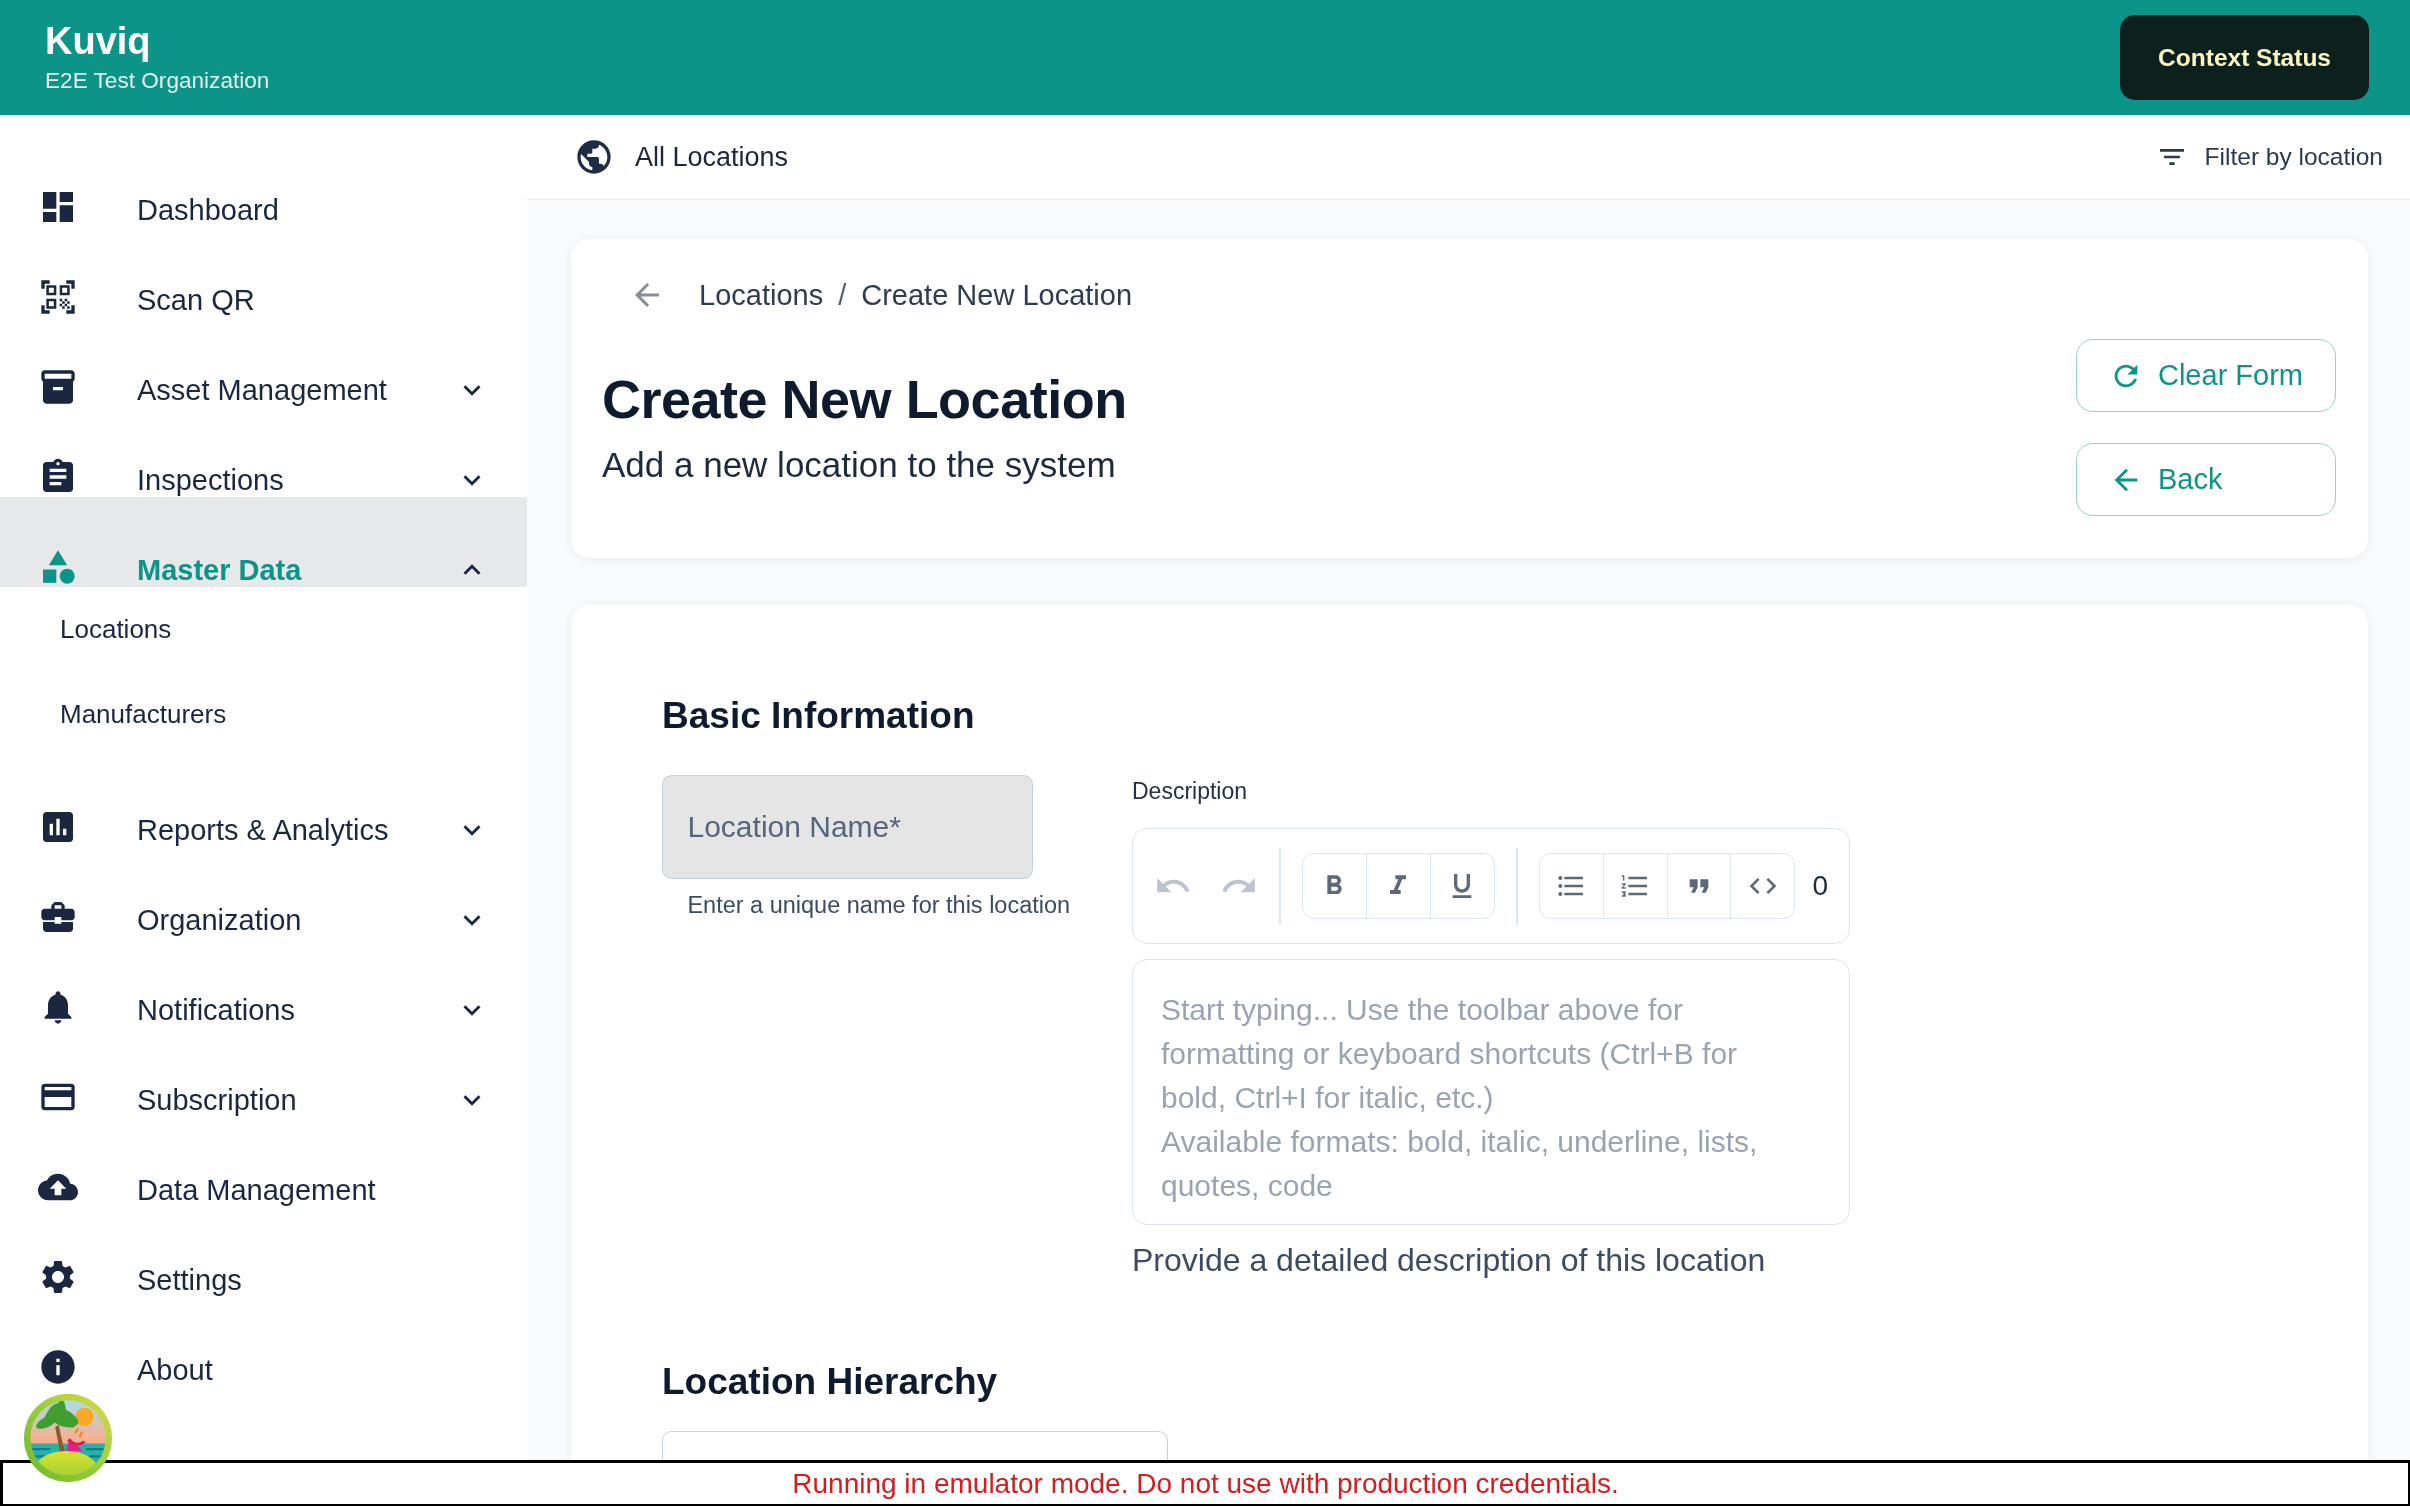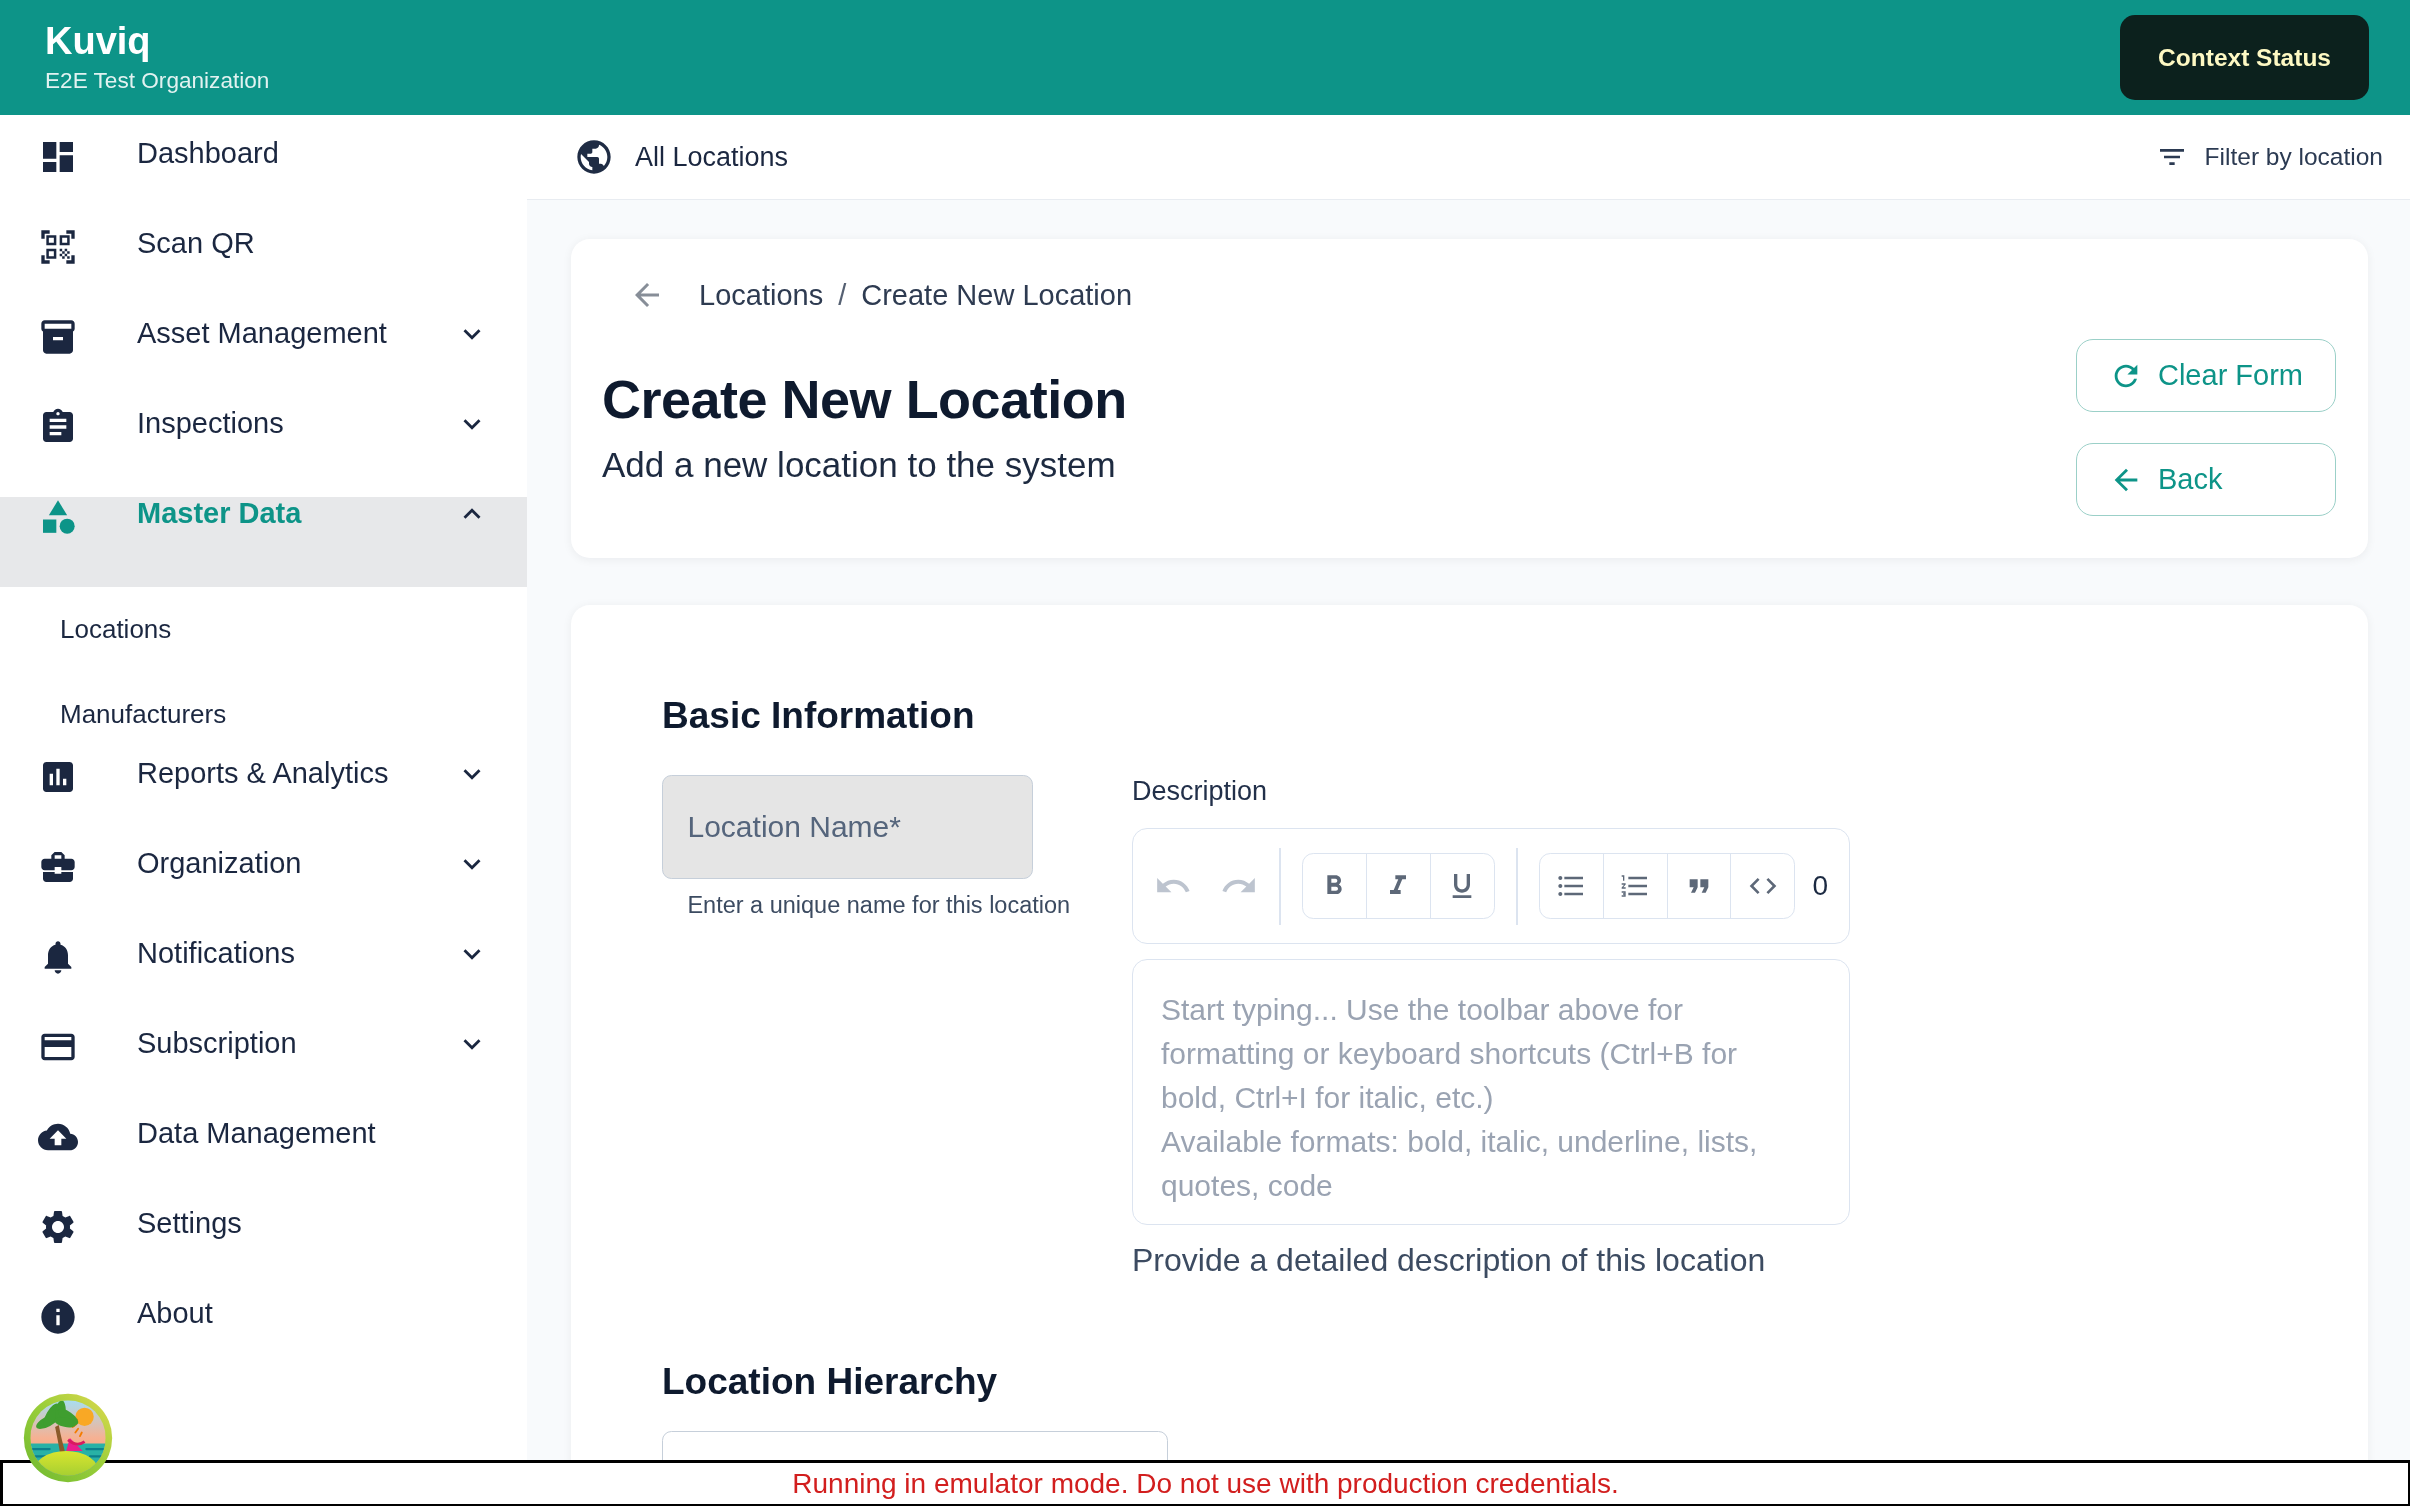--- a/index.html
+++ b/index.html
@@ -9,21 +9,21 @@
   
   .app-header{position:absolute;left:0;top:0;right:0;height:115px;background:#0d9488;
     display:flex;align-items:center;justify-content:space-between;padding:0 42px 0 45px;box-sizing:border-box;z-index:10;}
   .brand-name{font-size:38px;font-weight:bold;color:#ffffff;line-height:1.1;}
   .brand-org{font-size:22.6px;color:rgba(255,255,255,.88);margin-top:4.7px;}
   .context-status{height:85px;padding:0 38px;background:#0c211d;border:none;border-radius:15px;
     color:#fef9c3;font-size:24.5px;font-weight:bold;font-family:inherit;cursor:pointer;}
 
   
   .sidebar{position:absolute;left:0;top:115px;width:527px;bottom:0;background:#ffffff;padding-top:21.7px;box-sizing:border-box;z-index:5;}
-  .nav-item{height:90px;display:flex;align-items:flex-start;padding:0 38px;cursor:pointer;box-sizing:border-box;}
+  .nav-item{height:90px;display:flex;align-items:flex-end;padding:0 38px;cursor:pointer;box-sizing:border-box;}
   .nav-item .nav-icon{width:40px;height:40px;flex:0 0 auto;color:#1b2740;}
   .nav-item .nav-label{margin-left:59px;font-size:29px;color:#1b2740;}
   .nav-item .chevron{margin-left:auto;width:34px;height:34px;color:#1b2740;}
   .nav-item.active{background:#e7e8ea;}
   .nav-item.active .nav-icon,.nav-item.active .nav-label{color:#0d9488;}
   .nav-item.active .nav-label{font-weight:bold;}
   .nav-sub{height:85px;display:flex;align-items:center;padding-left:60px;font-size:26px;color:#1b2740;cursor:pointer;}
 
   
   .main{position:absolute;left:527px;top:115px;right:0;bottom:0;display:flex;flex-direction:column;overflow:hidden;}
@@ -55,21 +55,21 @@
   
   .form-card{margin-top:47px;padding:89px 56px 113px 91px;}
   .section-title{font-size:37px;font-weight:bold;color:#0e1a2e;margin:0;line-height:43px;}
   .form-grid{display:flex;margin-top:38px;}
   .col-left{width:423px;flex:0 0 auto;}
   .name-input{width:371px;height:104px;border:1.9px solid #c6cfda;border-radius:9.4px;background:#e5e5e5;
     font-size:30px;color:#1b2740;padding:0 24.5px;box-sizing:border-box;font-family:inherit;outline:none;}
   .name-input::placeholder{color:#55657c;opacity:1;}
   .field-helper{font-size:23.5px;color:#3c4b61;margin-top:13px;margin-left:25.4px;}
   .col-right{margin-left:47px;width:718px;flex:0 0 auto;}
-  .desc-label{font-size:27px;color:#22304a;line-height:32px;}
+  .desc-label{font-size:23px;color:#22304a;line-height:32px;}
   .editor-toolbar{margin-top:21px;height:116px;border:1.9px solid #dce4f0;border-radius:15px;
     display:flex;align-items:center;padding:0 21px;box-sizing:border-box;}
   .undo-redo{display:flex;align-items:center;gap:28px;}
   .tb-ghost{width:38px;height:38px;color:#bdc4cf;cursor:pointer;}
   .tb-sep{width:1.9px;height:77px;background:#dce4f0;margin:0 21px;flex:0 0 auto;}
   .tb-group{display:flex;border:1.9px solid #dce4f0;border-radius:11.3px;height:64px;overflow:hidden;}
   .tb-cell{width:65px;display:flex;align-items:center;justify-content:center;color:#5d6878;cursor:pointer;}
   .tb-cell+.tb-cell{border-left:1.9px solid #dce4f0;}
   .tb-cell svg{width:32px;height:32px;}
   .char-count{font-size:28px;color:#1c2a42;margin-left:17px;}

